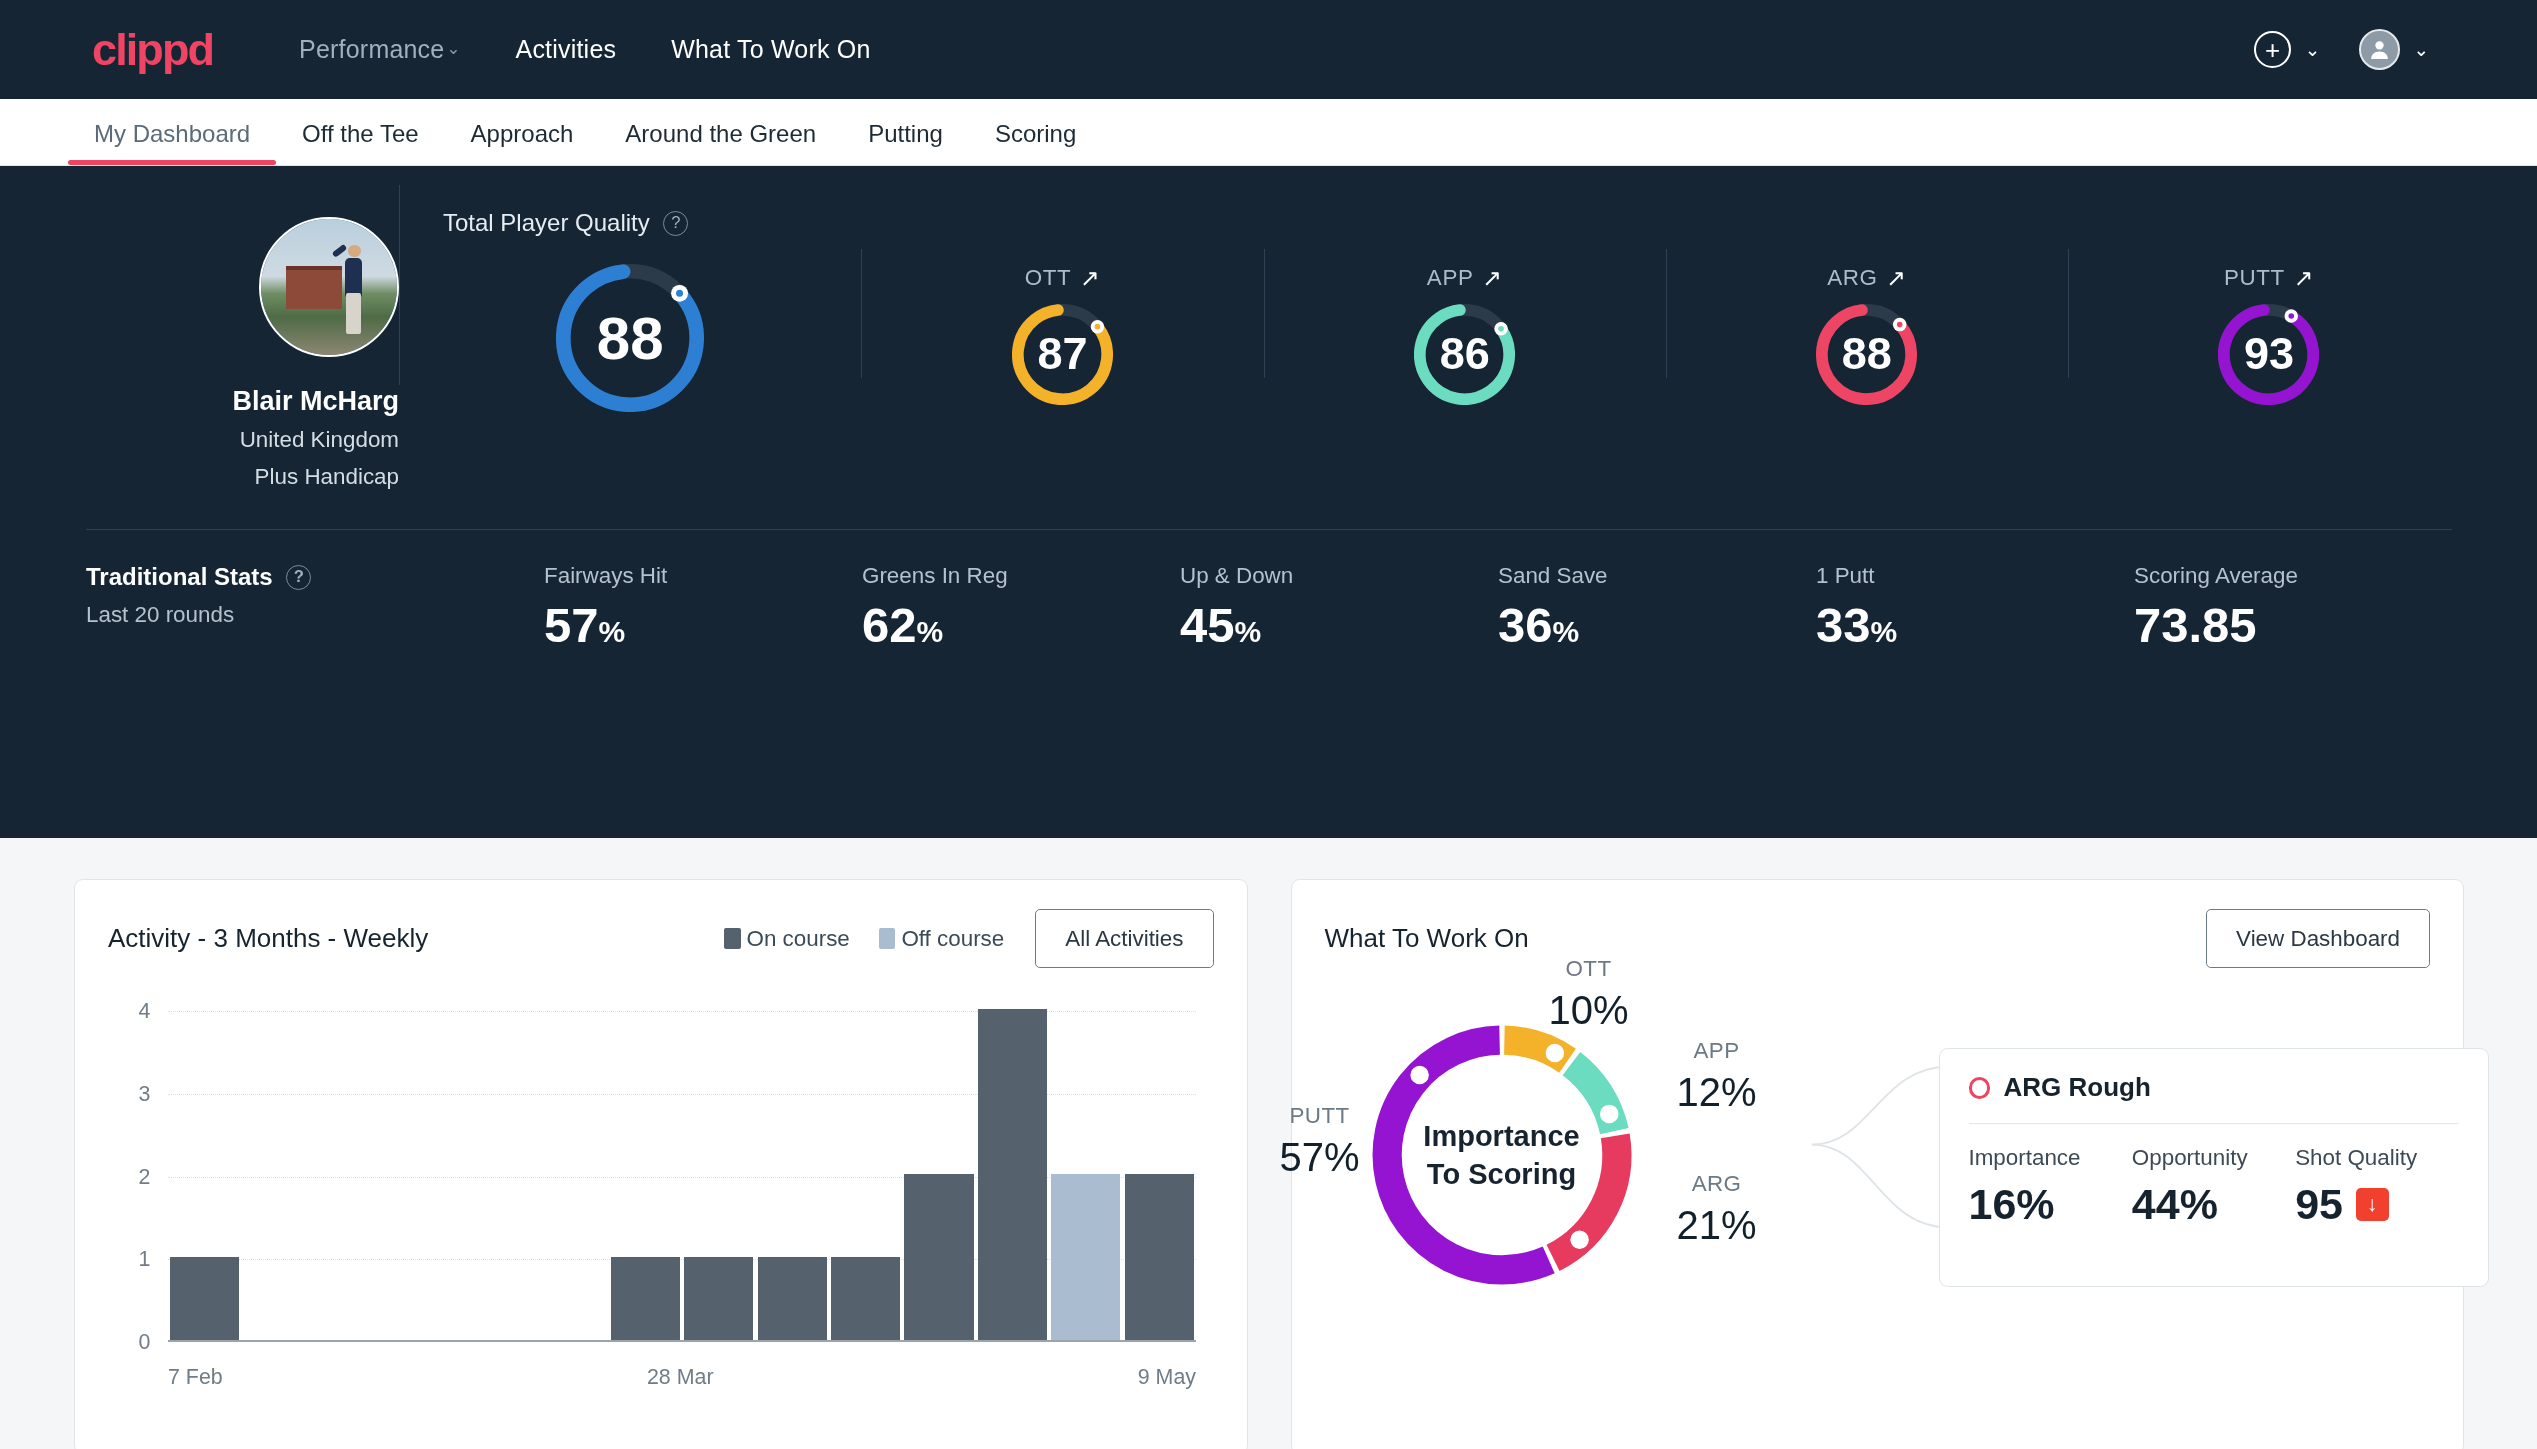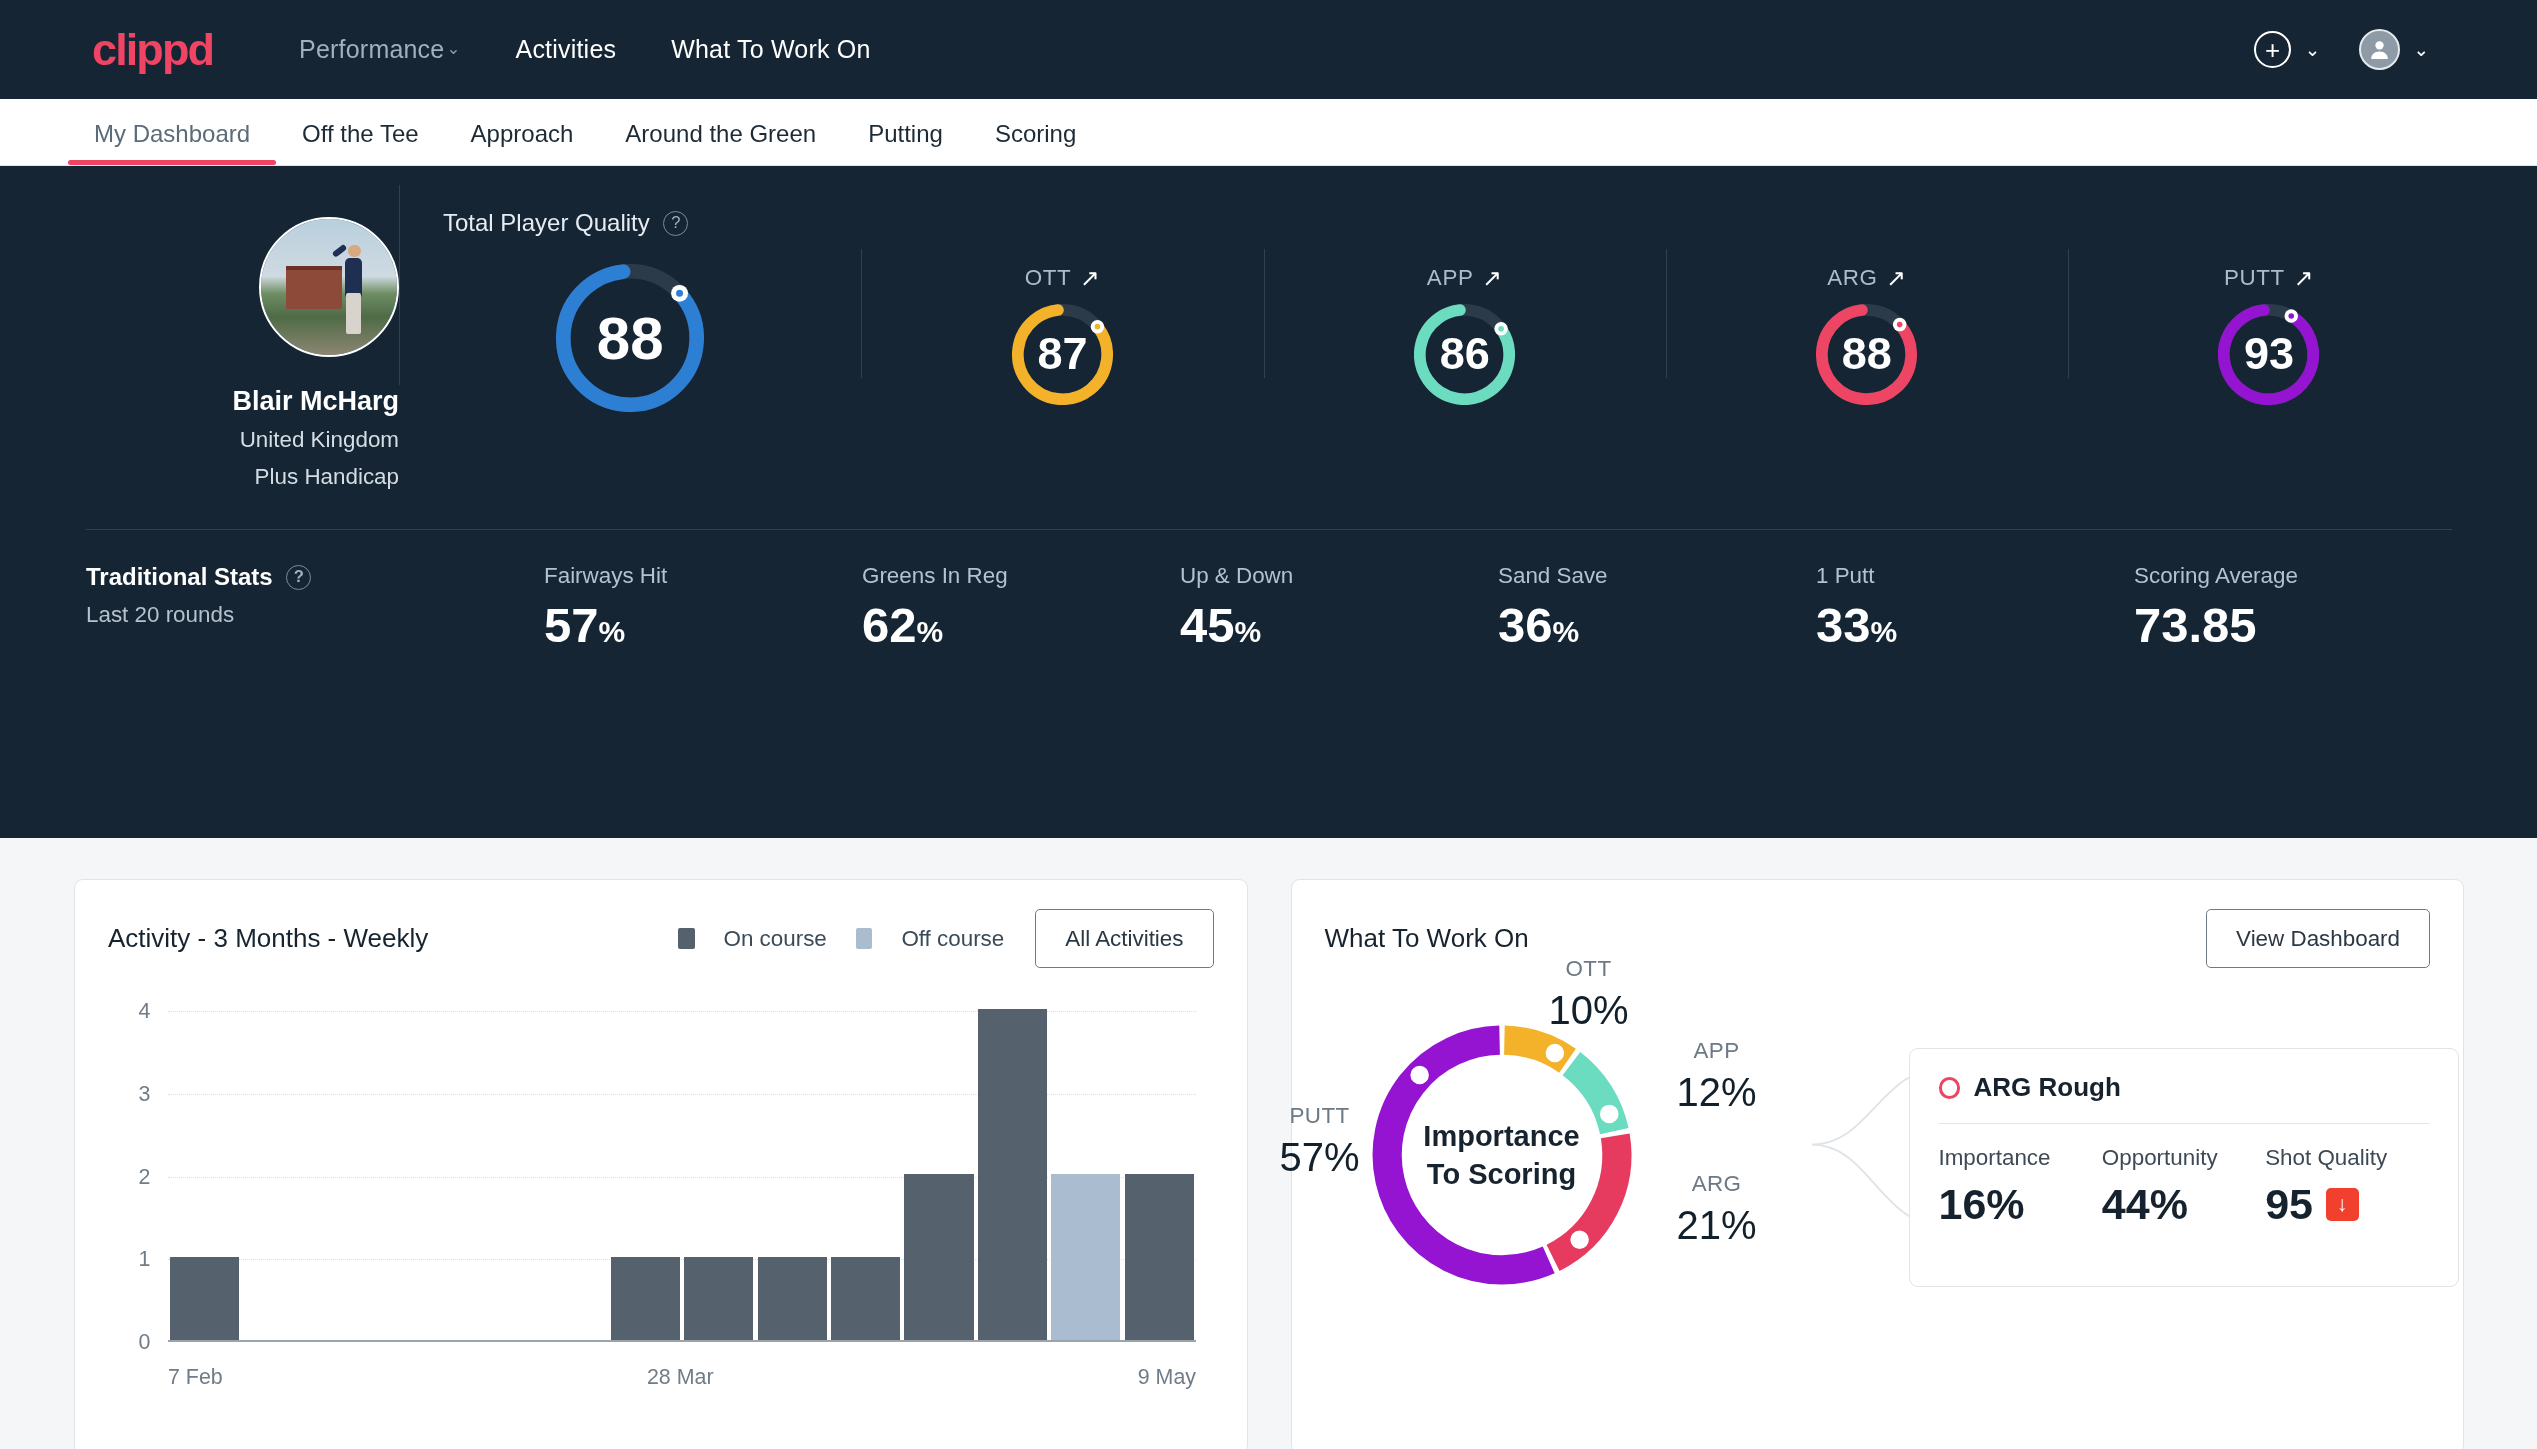--- a/index.html
+++ b/index.html
@@ -164,21 +164,21 @@
     display:flex; gap:43px; padding:41px 74px 0 74px;
   }
   .card {
     background:#ffffff; border:1px solid #dfe4e8; border-radius:8.8px;
     flex:1; padding:29px 33px 25px 33px; position:relative;
     height:575px;
   }
   .card-head { display:flex; align-items:center; }
   .card-title { font-size:26px; color:#17242f; }
   .legend { display:flex; align-items:center; gap:29px; margin-left:auto; }
-  .leg { display:flex; align-items:center; gap:29px; font-size:22.4px; color:#3b4b58; }
+  .leg { display:flex; align-items:center; gap:6px; font-size:22.4px; color:#3b4b58; }
   .leg-sw { width:16.6px; height:21.4px; border-radius:1.9px; }
   .btn-outline {
     border:1px solid #6b7a87; background:#fff; border-radius:4.9px;
     font-size:22.4px; color:#2a3845; padding:15.6px 29px; cursor:pointer;
     margin-left:31px; font-family:"Liberation Sans", sans-serif;
     white-space:nowrap;
   }
   .card-head.right .btn-outline { margin-left:auto; }
 
   
@@ -211,21 +211,21 @@
     position:absolute; inset:0; display:flex; flex-direction:column;
     align-items:center; justify-content:center;
     font-size:29px; font-weight:bold; color:#17242f; line-height:1.32;
     text-align:center;
   }
   .dlabel { position:absolute; text-align:center; }
   .dlabel .k { font-size:22.4px; color:#6c7a86; letter-spacing:0.4px; }
   .dlabel .v { font-size:40px; font-weight:normal; color:#12202b; margin-top:6px; }
 
   .detail-card {
-    position:absolute; left:584px; top:74px; width:550px; height:239px;
+    position:absolute; left:614px; top:74px; width:550px; height:239px;
     background:#fff; border:1px solid #dfe4e8; border-radius:8.8px;
     padding:23.4px 29px;
   }
   .dc-head { display:flex; align-items:center; gap:13.6px; }
   .dc-ring {
     width:21.4px; height:21.4px; border-radius:50%;
     border:3.9px solid #ef4464;
   }
   .dc-title { font-size:26px; font-weight:bold; color:#16232e; }
   .dc-rule { height:1px; background:#e2e7eb; margin:19.5px 0 21.4px 0; }

